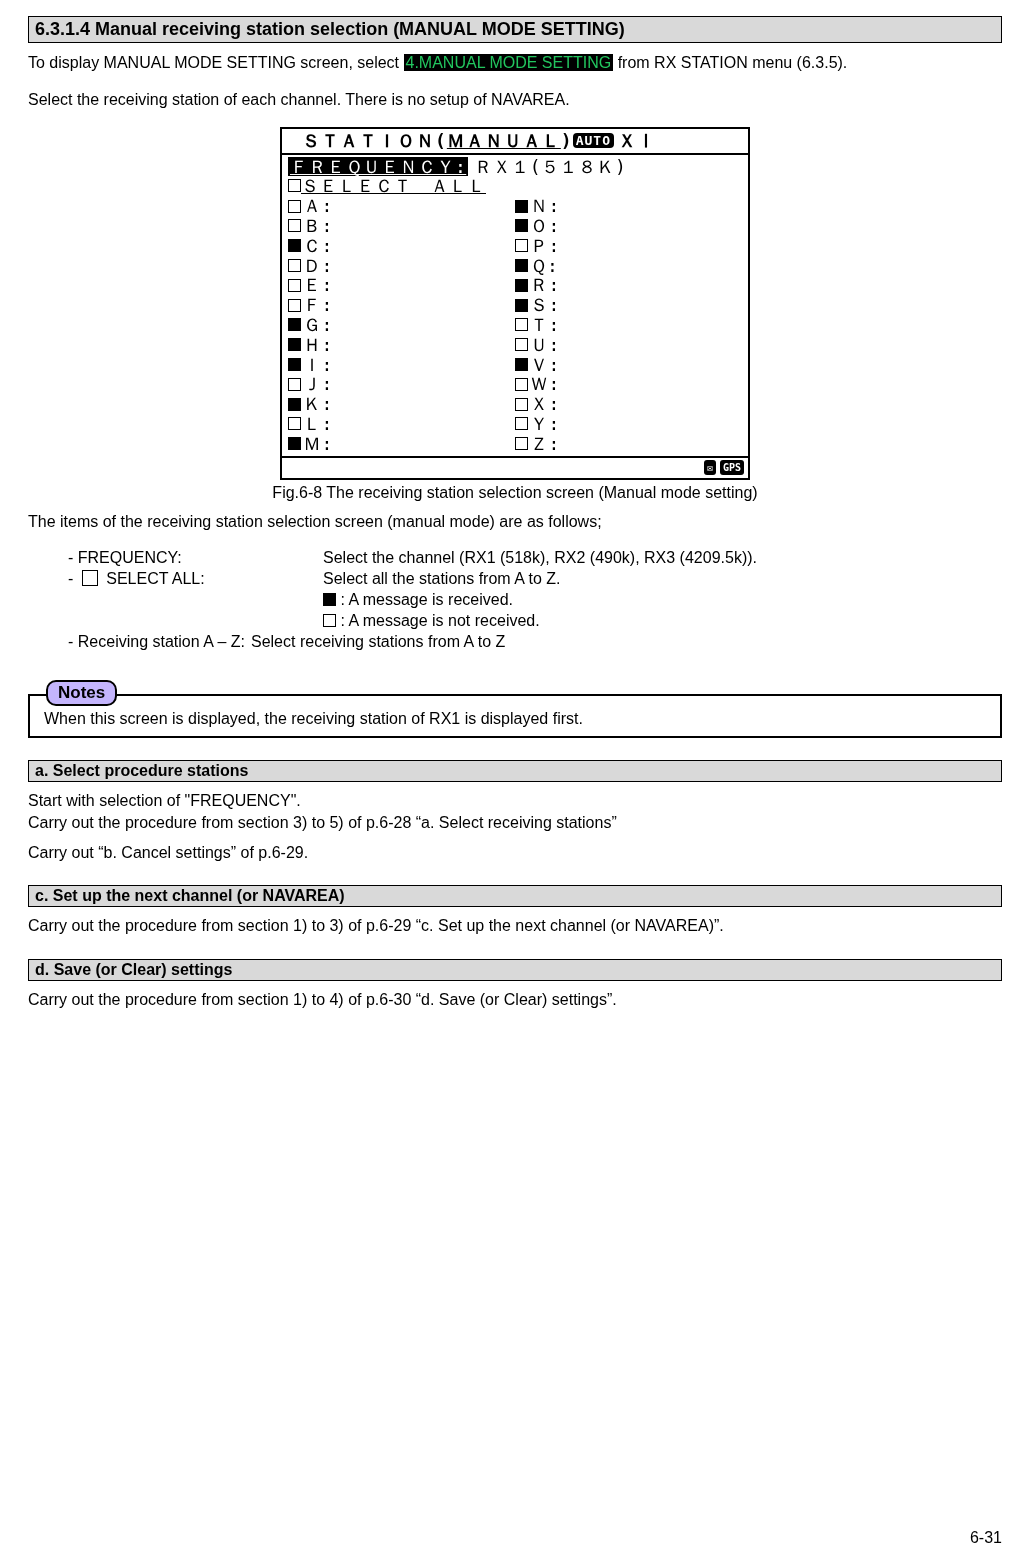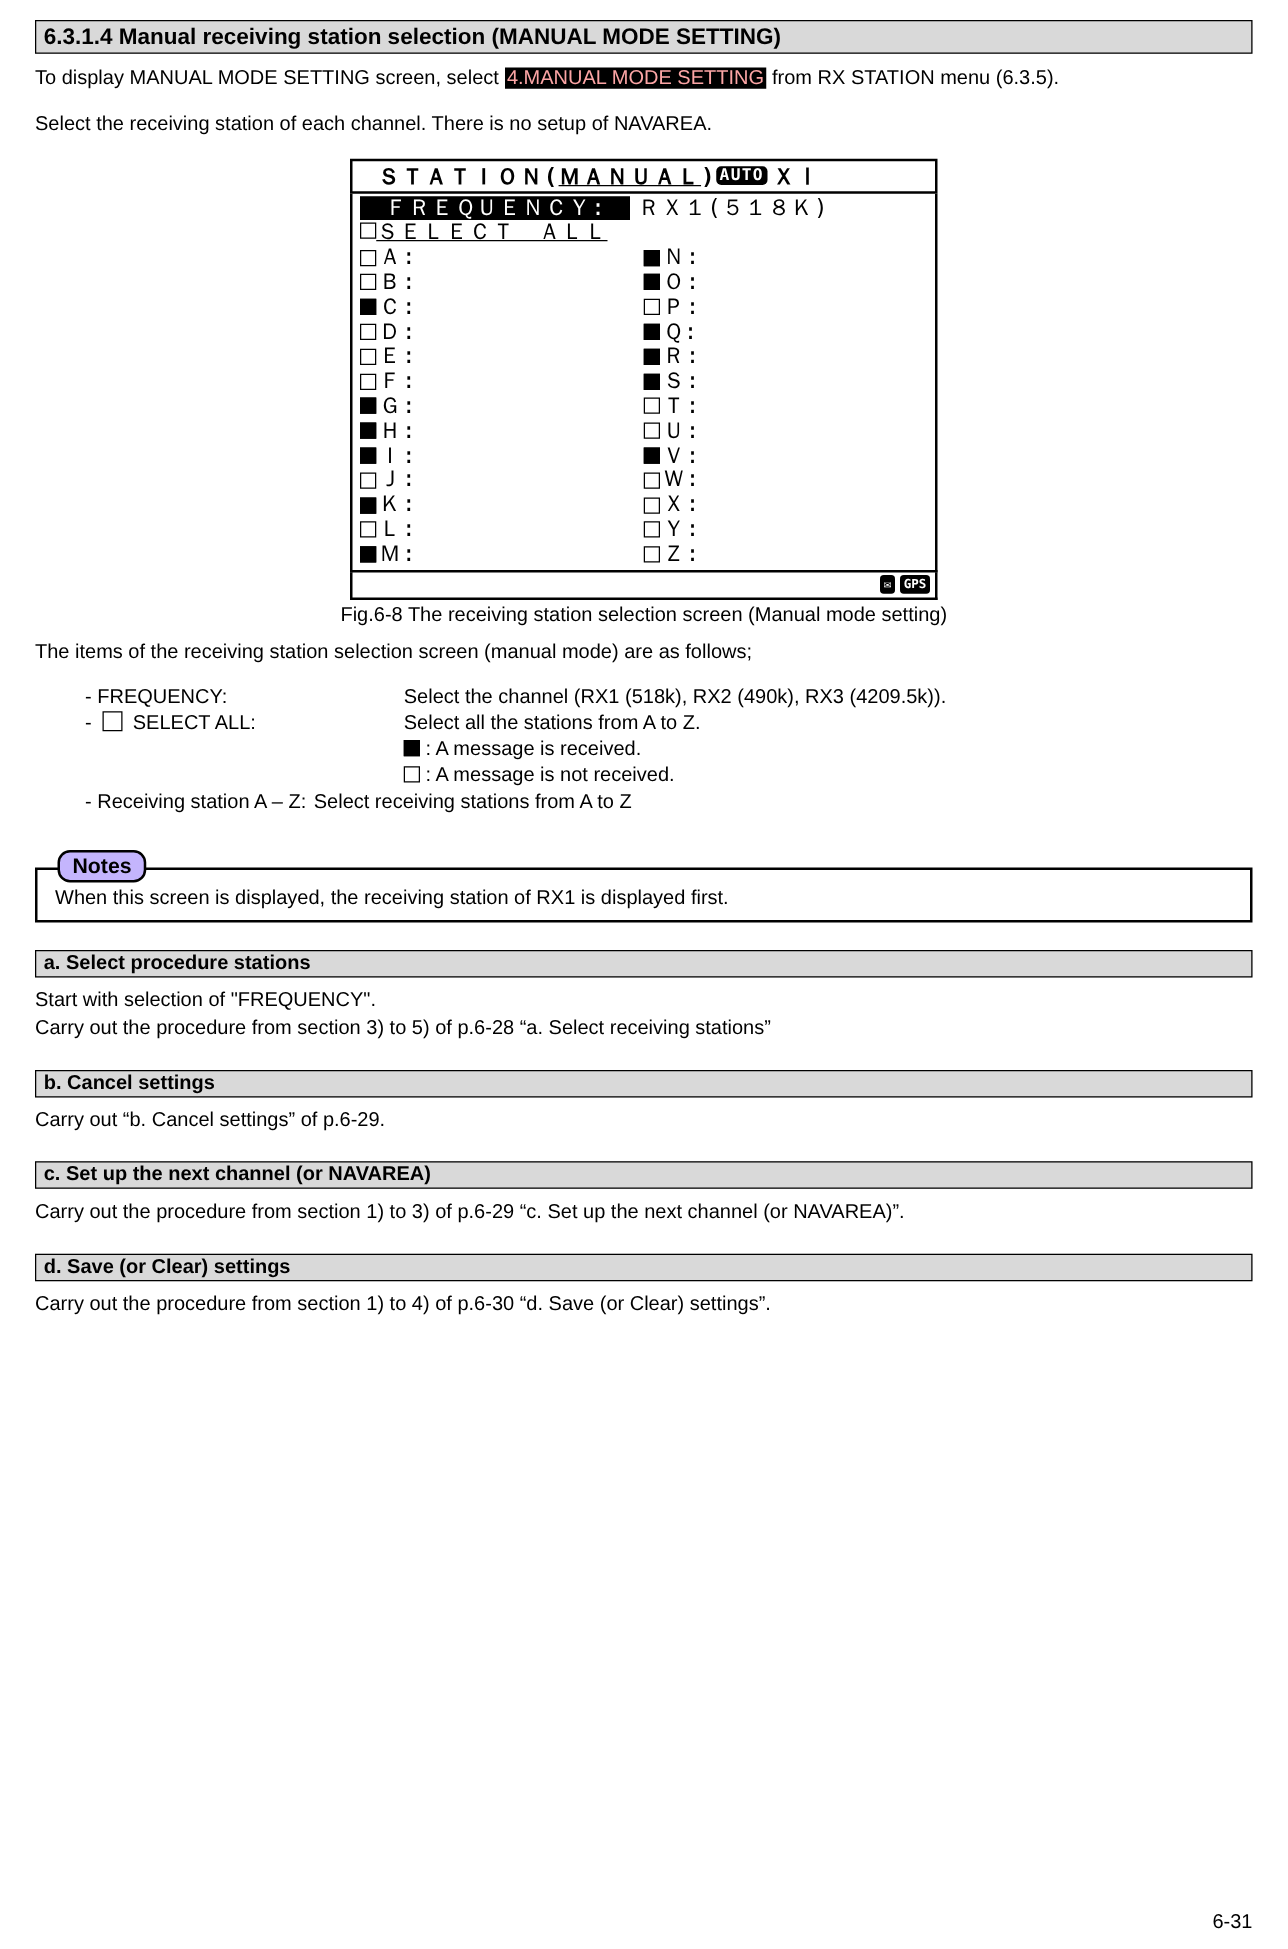--- a/index.html
+++ b/index.html
@@ -23,21 +23,21 @@
     padding: 2px 6px;
     font-weight: bold;
     font-size: 18px;
   }
   .para {
     margin-top: 10px;
     line-height: 1.3;
   }
   .inline-highlight {
     background: #000;
-    color: #fca5a5;
+    color: #22c55e;
     padding: 0 2px;
   }
   
   .screen-wrap {
     width: 470px;
     margin: 12px auto 4px auto;
   }
   .screen-title {
     border: 2px solid #000;
     font-family: "Lucida Console", Monaco, monospace;
@@ -75,21 +75,22 @@
     letter-spacing: 0.5px;
   }
   .freq-line {
     display: flex;
     align-items: center;
     gap: 6px;
   }
   .freq-line .highlight-rev {
     background: #000;
     color: #fff;
-    padding: 0 20px;
+    padding: 0 2px;
+    text-decoration: underline;
   }
   .select-all {
     text-decoration: underline;
   }
   .station-row {
     display: flex;
   }
   .station-cell {
     width: 50%;
     display: flex;
@@ -407,21 +408,20 @@
     <span>When this screen is displayed, the receiving station of RX1 is displayed first.</span>
   </div>
 </div>
 
 <div class="sub-title-bar">a. Select procedure stations</div>
 <div class="sub-body">
   <div>Start with selection of "FREQUENCY".</div>
   <div>Carry out the procedure from section 3) to 5) of p.6-28 “a. Select receiving stations”</div>
 </div>
 
-<div class="sub-title-bar">b. Cancel settings</div>
 <div class="sub-body">
   <div>Carry out “b. Cancel settings” of p.6-29.</div>
 </div>
 
 <div class="sub-title-bar">c. Set up the next channel (or NAVAREA)</div>
 <div class="sub-body">
   <div>Carry out the procedure from section 1) to 3) of p.6-29 “c. Set up the next channel (or NAVAREA)”.</div>
 </div>
 
 <div class="sub-title-bar">d. Save (or Clear) settings</div>

